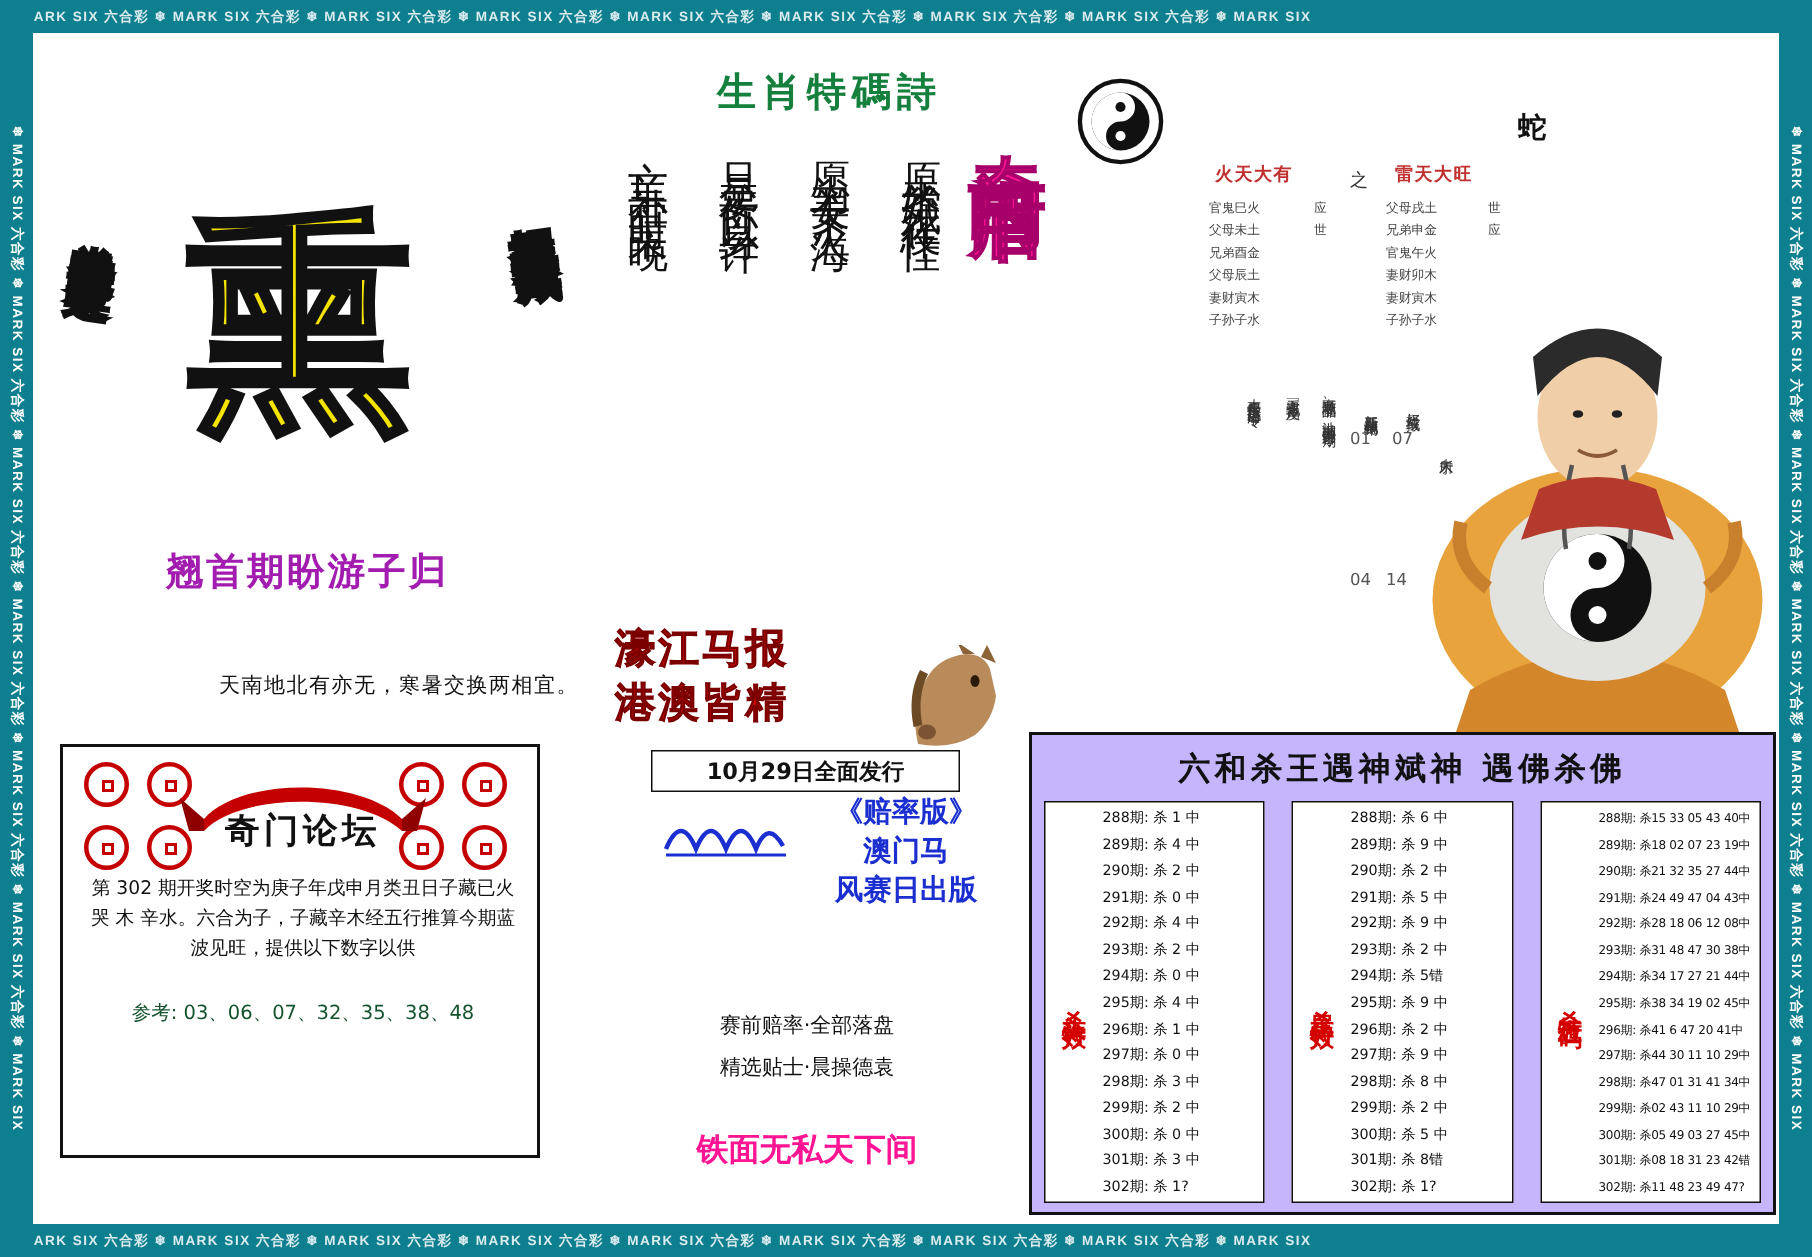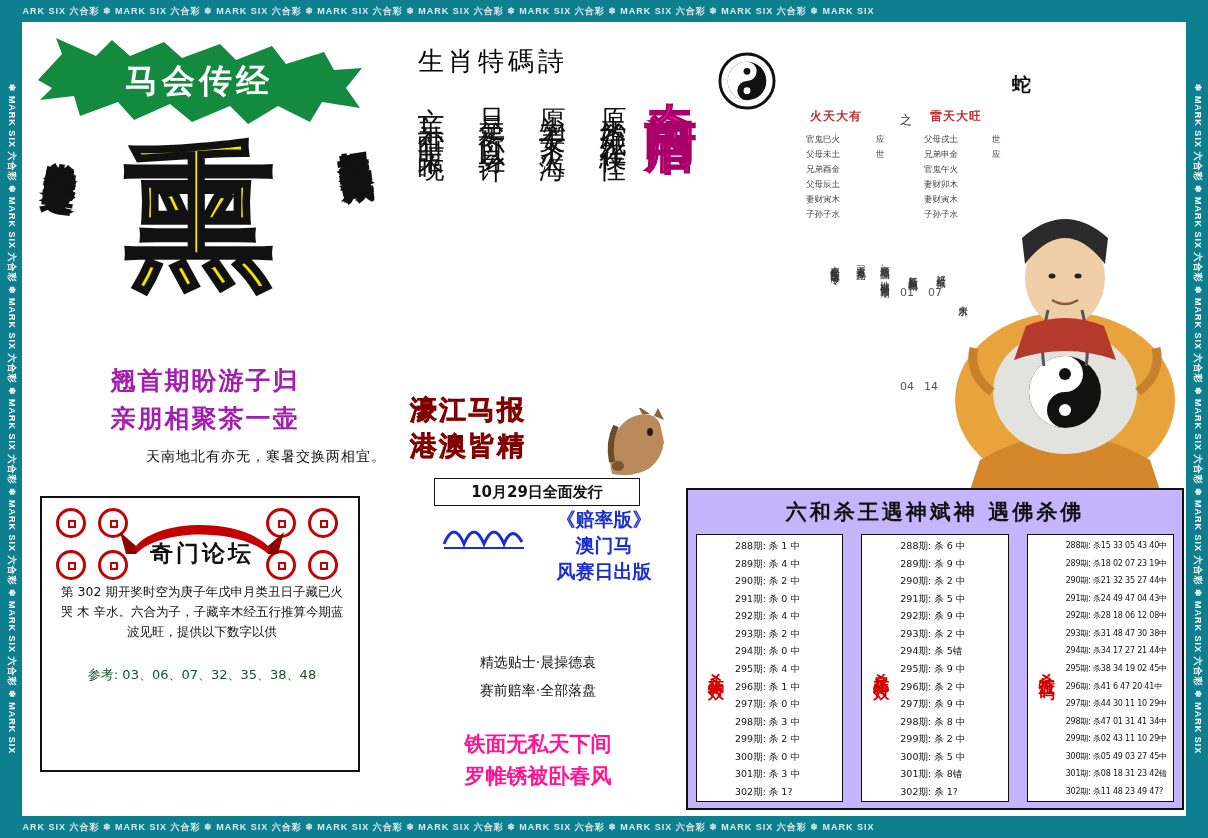--- a/index.html
+++ b/index.html
@@ -115,22 +115,22 @@
     font-family:"DejaVu Sans",sans-serif;
   }
   .forum-result{
     position:absolute;left:10px;top:244px;width:300px;
     font-size:13px;font-weight:bold;color:#d40000;
     font-family:"DejaVu Sans",sans-serif;letter-spacing:.5px;
   }
 
   
   .poem-title{
-    position:absolute;left:418px;top:44px;width:210px;text-align:left;
-    font-size:26px;font-weight:normal;color:#000000;letter-spacing:4px;
+    position:absolute;left:418px;top:44px;width:210px;text-align:right;
+    font-size:26px;font-weight:bold;color:#15803d;letter-spacing:4px;
     font-family:"DejaVu Serif",serif;
   }
   .poem{
     position:absolute;left:414px;top:86px;width:216px;height:310px;
     display:flex;flex-direction:row-reverse;justify-content:space-between;
   }
   .poem .col{
     writing-mode:vertical-rl;text-orientation:upright;
     font-size:27px;line-height:34px;color:#111;letter-spacing:8px;
     font-family:"DejaVu Serif",serif;
@@ -162,21 +162,21 @@
   .divi .vline{
     position:absolute;writing-mode:vertical-rl;font-size:9.5px;line-height:14px;
     color:#333;letter-spacing:1px;font-family:"DejaVu Sans",sans-serif;
   }
 
   
   .figure{position:absolute;left:940px;top:160px;width:250px;height:330px;}
 
   
   .horse{
-    position:absolute;left:404px;top:386px;width:268px;height:400px;
+    position:absolute;left:404px;top:408px;width:268px;height:400px;
   }
   .horse-t1,.horse-t2{
     position:absolute;left:6px;width:190px;text-align:left;
     font-size:27px;font-weight:bold;color:#d40000;letter-spacing:2px;
     font-family:"DejaVu Sans",sans-serif;
     -webkit-text-stroke:.6px #7a0000;
   }
   .horse-t1{top:6px;}
   .horse-t2{top:42px;}
   .horse-head{position:absolute;right:0px;top:22px;width:80px;height:70px;}
@@ -247,33 +247,26 @@
     <span class="bflake">❄ MARK SIX 六合彩 ❄ MARK SIX 六合彩 ❄ MARK SIX 六合彩 ❄ MARK SIX 六合彩 ❄ MARK SIX 六合彩 ❄ MARK SIX 六合彩 ❄ MARK SIX 六合彩 ❄ MARK SIX 六合彩 ❄ MARK SIX</span>
   </div>
   <div class="border-left">
     <span class="vtxt">❄ MARK SIX 六合彩 ❄ MARK SIX 六合彩 ❄ MARK SIX 六合彩 ❄ MARK SIX 六合彩 ❄ MARK SIX 六合彩 ❄ MARK SIX 六合彩 ❄ MARK SIX</span>
   </div>
   <div class="border-right">
     <span class="vtxt">❄ MARK SIX 六合彩 ❄ MARK SIX 六合彩 ❄ MARK SIX 六合彩 ❄ MARK SIX 六合彩 ❄ MARK SIX 六合彩 ❄ MARK SIX 六合彩 ❄ MARK SIX</span>
   </div>
 
 
-  <div class="starburst">
-    <svg width="330" height="90" viewBox="0 0 330 90">
-      <polygon points="4,44 28,18 22,2 62,20 78,4 96,20 130,6 148,22 186,8 202,24 238,10 252,28 290,16 300,34 328,32 312,52 326,72 288,66 276,86 244,70 214,88 196,70 158,86 136,68 100,84 84,66 46,80 40,60 6,64 18,52" fill="#138a3f"></polygon>
-    </svg>
-    <div class="label">马会传经</div>
-  </div>
 
   <div class="side-l">拳眼无际屏藁近</div>
   <div class="bigchar">熏</div>
   <div class="side-r">捍卫冰疆星国藏</div>
 
   <div class="coup coup1">翘首期盼游子归</div>
-  <div class="coup coup2">亲朋相聚茶一壶</div>
   <div class="subline">天南地北有亦无，寒暑交换两相宜。</div>
 
   <div class="forum">
     <div class="coin" style="left:14px;top:10px;"></div>
     <div class="coin" style="left:56px;top:10px;"></div>
     <div class="coin" style="left:224px;top:10px;"></div>
     <div class="coin" style="left:266px;top:10px;"></div>
     <div class="coin" style="left:14px;top:52px;"></div>
     <div class="coin" style="left:56px;top:52px;"></div>
     <div class="coin" style="left:224px;top:52px;"></div>
@@ -398,26 +391,25 @@
     <svg class="scribble" viewBox="0 0 90 40">
       <path d="M4 30 q10 -24 20 0 q10 -24 20 0 q10 -24 20 0 q8 -20 18 -2" stroke="#1b2fd0" stroke-width="3" fill="none"></path>
       <path d="M4 34 h80" stroke="#1b2fd0" stroke-width="2" fill="none"></path>
     </svg>
     <div class="hr-right">
       <div>《赔率版》</div>
       <div>澳门马</div>
       <div>风赛日出版</div>
     </div>
     <div class="hr-mid">
+      <div>赛前赔率·全部落盘</div>
       <div>精选贴士·晨操德袁</div>
-      <div>赛前赔率·全部落盘</div>
     </div>
     <div class="hr-bottom">
       <div>铁面无私天下间</div>
-      <div>罗帷锈被卧春风</div>
     </div>
   </div>
 
   <div class="killwrap">
     <div class="kill-title">六和杀王遇神斌神  遇佛杀佛</div>
     <div class="kill-cols">
 
       <div class="kcol">
         <div class="vlabel">
           <span>杀头特效</span>

